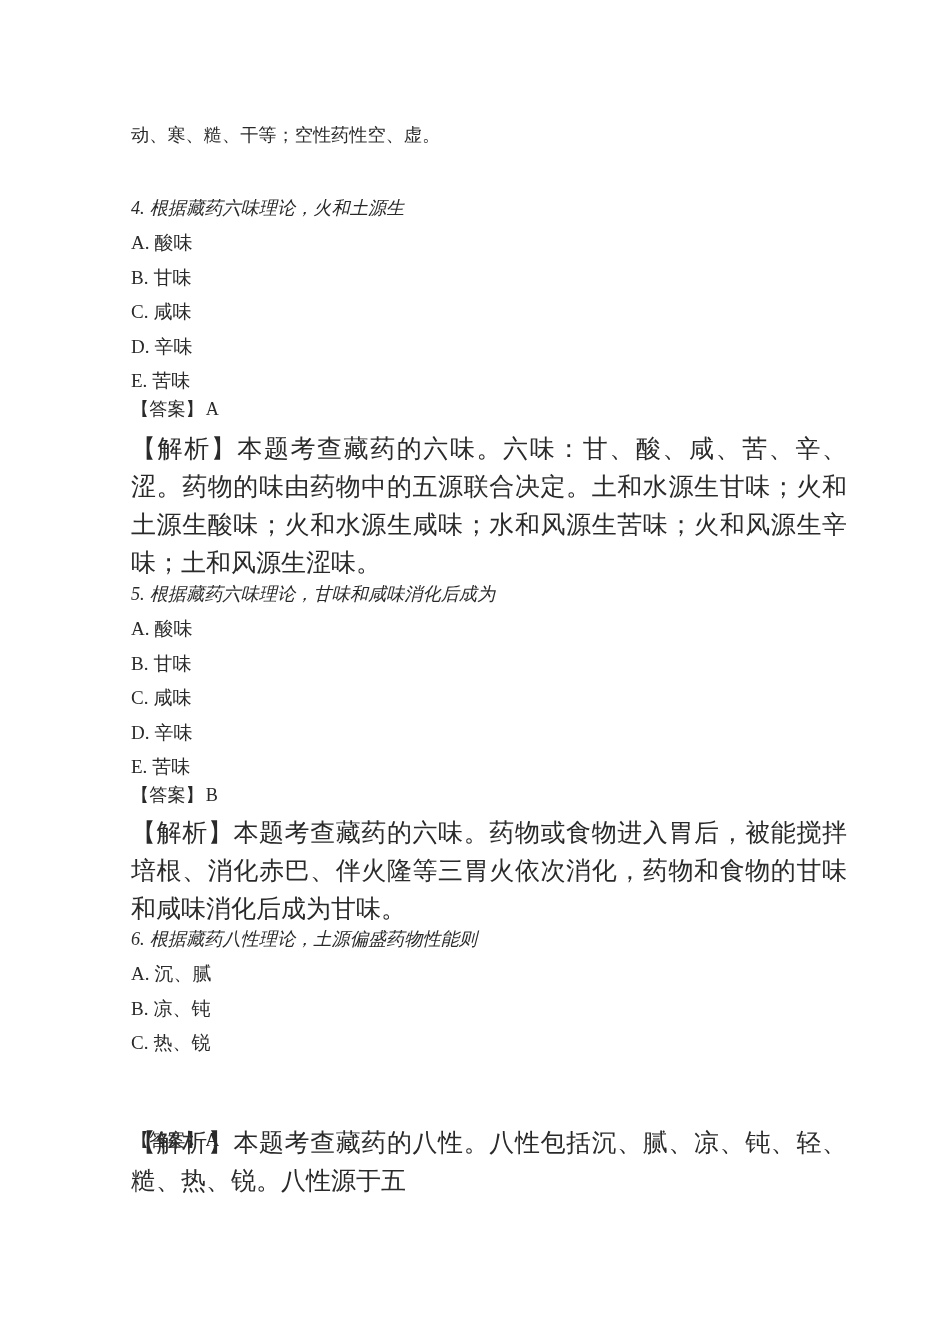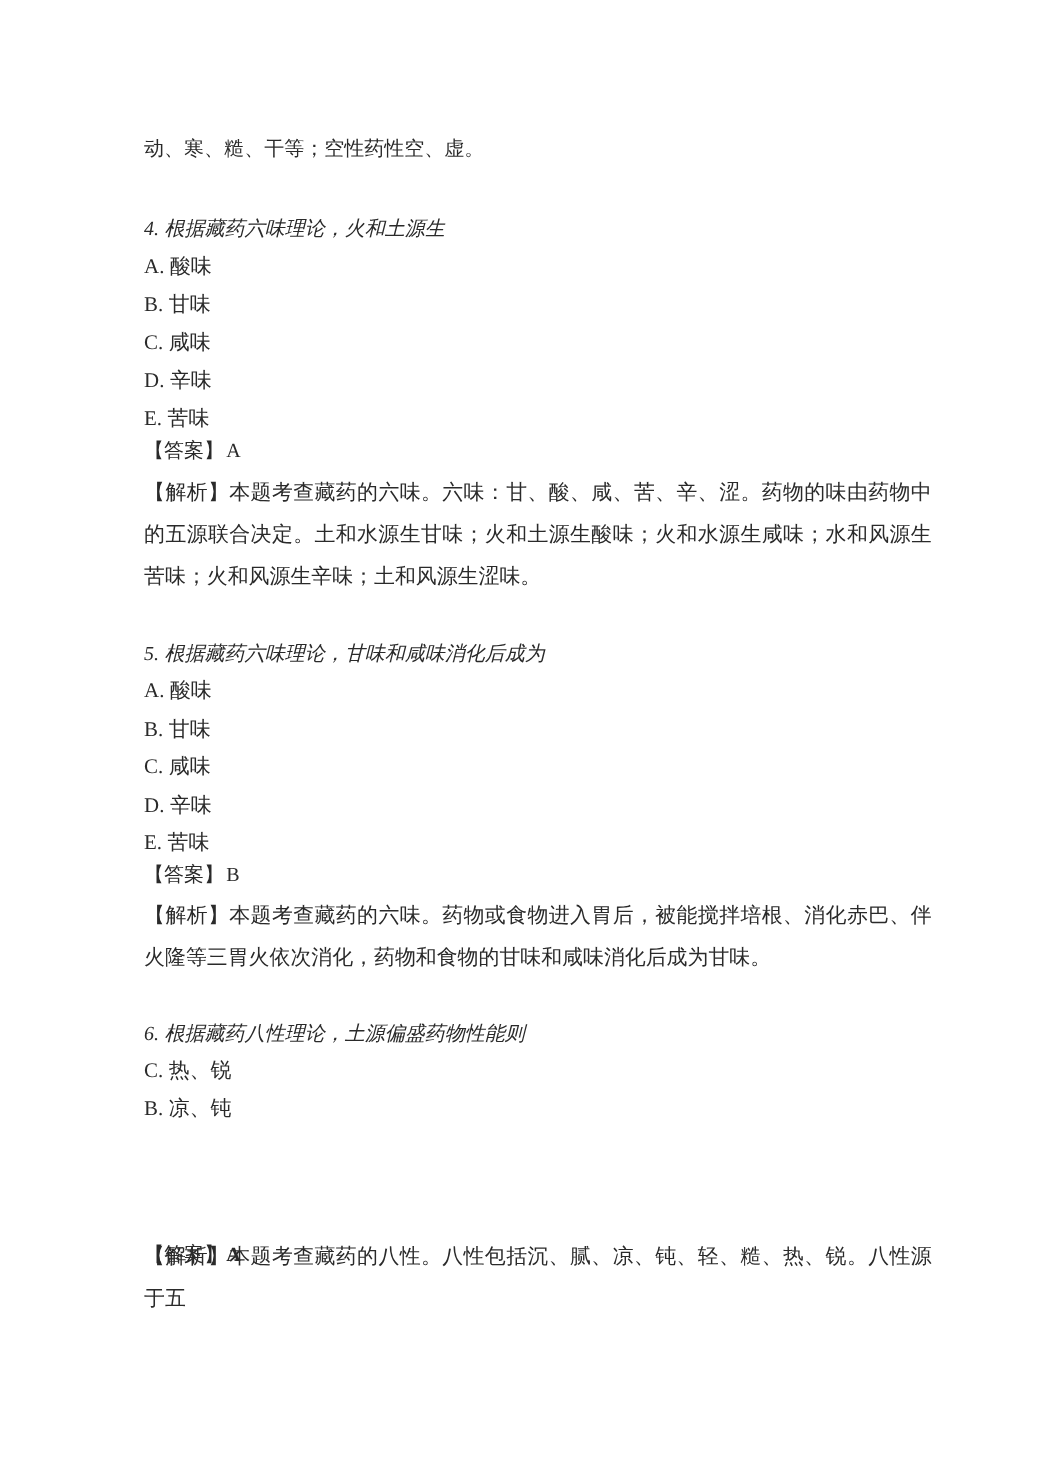--- a/index.html
+++ b/index.html
@@ -32,21 +32,21 @@
     line-height: 38px;
     white-space: nowrap;
     font-style: italic;
   }
   .opt {
     font-size: 19px;
     line-height: 34.5px;
     white-space: nowrap;
   }
   .exp {
-    font-size: 19px;
+    font-size: 25px;
     line-height: 38px;
     text-align: justify;
   }
   .qnum { margin-right: 5px; }
   .okey { margin-right: 5px; }
   .aval { margin-left: 2px; }
   .bold { font-weight: bold; }
 </style>
 </head>
 <body>
@@ -84,22 +84,23 @@
 
     <p class="abs line" style="top:778px"><span>【答案】</span><span class="aval">B</span></p>
 
     <p class="abs exp" style="top:814px"><span>【解析】</span><span>本题考查藏药的六味。药物或食物进入胃后，被能搅拌培根、消化赤巴、伴火隆等三胃火依次消化，药物和食物的甘味和咸味消化后成为甘味。</span></p>
   </section>
 
   <section>
     <p class="abs stem" style="top:920px"><span class="qnum">6.</span><span>根据藏药八性理论，土源偏盛药物性能则</span></p>
 
     <div class="abs" style="top:957px">
+      <p class="opt"><span class="okey">A.</span><span>沉、腻</span></p>
+      <p class="opt"><span class="okey">B.</span><span>凉、钝</span></p>
       <p class="opt"><span class="okey">C.</span><span>热、锐</span></p>
-      <p class="opt"><span class="okey">B.</span><span>凉、钝</span></p>
     </div>
 
     <p class="abs line" style="top:1123px"><span>【答案】</span><span class="aval bold">A</span></p>
 
     <p class="abs exp" style="top:1124px"><span>【解析】</span><span>本题考查藏药的八性。八性包括沉、腻、凉、钝、轻、糙、热、锐。八性源于五</span></p>
   </section>
 
 </div>
 
 </body></html>

